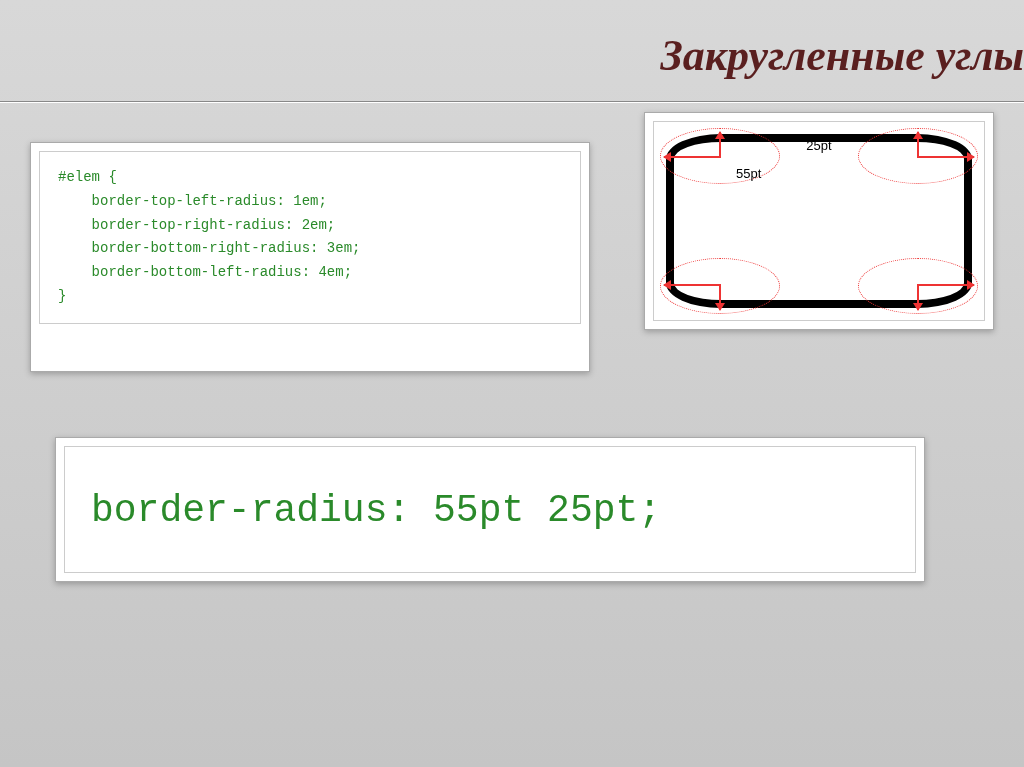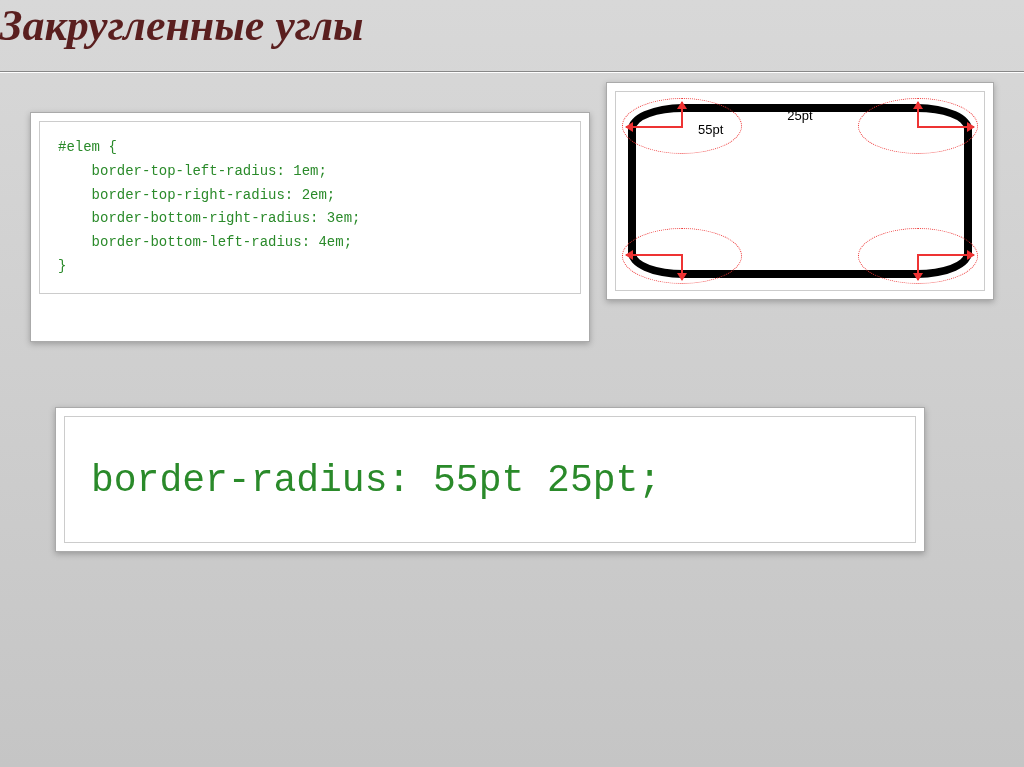--- a/index.html
+++ b/index.html
@@ -9,21 +9,22 @@
     background: linear-gradient(to bottom, #d8d8d8 0%, #c5c5c5 100%);
     font-family: Georgia, 'Times New Roman', serif;
     overflow: hidden;
   }
   .slide {
     width: 100%;
     height: 100%;
     position: relative;
   }
   .title-wrap {
-    text-align: left;
+    text-align: right;
+    padding-top: 30px;
     padding-bottom: 20px;
   }
   .title {
     font-size: 44px;
     font-weight: bold;
     font-style: italic;
     color: #5a1f1f;
     display: inline-block;
   }
   .hr {
@@ -59,21 +60,21 @@
     font-family: "Courier New", monospace;
     font-size: 14px;
     color: #2a8a2a;
     white-space: pre;
     line-height: 1.7;
   }
 
   .diagram-panel {
     right: 30px;
     top: 10px;
-    width: 388px;
+    width: 350px;
     height: 218px;
   }
   .diagram {
     width: 100%;
     height: 100%;
     position: relative;
   }
   .roundbox {
     position: absolute;
     left: 12px;
@@ -104,21 +105,21 @@
   .arrow-h::after, .arrow-h::before,
   .arrow-v::after, .arrow-v::before {
     content: ""; position: absolute; width: 0; height: 0;
   }
   .arrow-h.right::after { right: -1px; top: -4px; border-left: 8px solid #e33; border-top: 5px solid transparent; border-bottom: 5px solid transparent; }
   .arrow-h.left::after { left: -1px; top: -4px; border-right: 8px solid #e33; border-top: 5px solid transparent; border-bottom: 5px solid transparent; }
   .arrow-v.up::after { top: -1px; left: -4px; border-bottom: 8px solid #e33; border-left: 5px solid transparent; border-right: 5px solid transparent; }
   .arrow-v.down::after { bottom: -1px; left: -4px; border-top: 8px solid #e33; border-left: 5px solid transparent; border-right: 5px solid transparent; }
 
   .lbl25 { position: absolute; left: 50%; top: 16px; transform: translateX(-50%); font-family: Arial, sans-serif; font-size: 13px; color: #000; }
-  .lbl55 { position: absolute; left: 82px; top: 30px; font-family: Arial, sans-serif; font-size: 13px; color: #000; }
+  .lbl55 { position: absolute; left: 82px; top: 44px; font-family: Arial, sans-serif; font-size: 13px; color: #000; }
 
   .short-panel {
     left: 55px;
     top: 335px;
     width: 870px;
     height: 145px;
   }
   .short-code {
     font-family: "Courier New", monospace;
     font-size: 38px;

